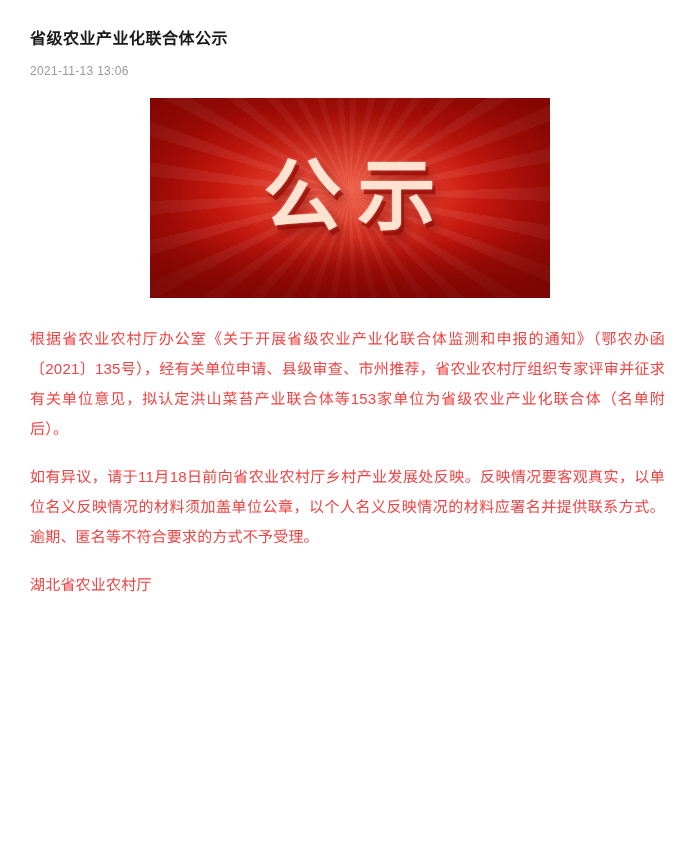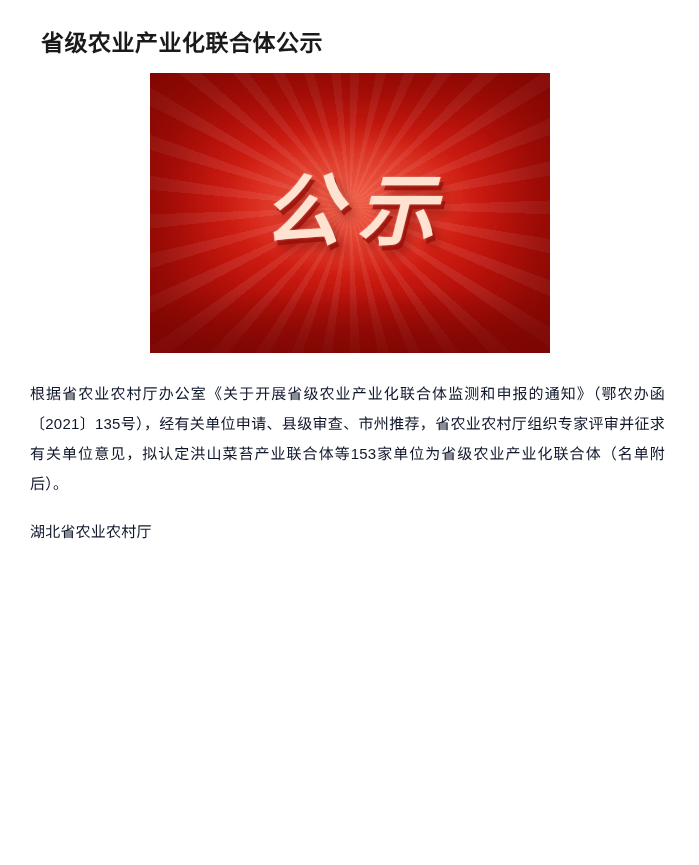--- a/index.html
+++ b/index.html
@@ -14,48 +14,47 @@
     font-family: "Liberation Sans", "DejaVu Sans", sans-serif;
     color: #333333;
     -webkit-font-smoothing: antialiased;
   }
   .page {
     width: 699px;
     box-sizing: border-box;
     padding: 28px 30px 24px 30px;
   }
   .article-title {
-    font-size: 23px;
+    font-size: 16px;
     line-height: 1.35;
     font-weight: bold;
     color: #1a1a1a;
-    margin: 0 0 14px 11px;
+    margin: 0 0 14px 0;
     letter-spacing: 0.5px;
   }
   .article-meta {
     font-size: 12px;
     color: #999999;
     margin: 0 0 20px 0;
     letter-spacing: 0.3px;
   }
   .figure-wrap {
     text-align: center;
     margin: 0 0 26px 0;
   }
   .banner {
     position: relative;
     display: inline-block;
     width: 400px;
-    height: 280px;
+    height: 200px;
     overflow: hidden;
     background: #c2150d;
     background-image:
       radial-gradient(ellipse 70% 62% at 50% 46%, #e8342a 0%, #d31d13 38%, #b5110a 70%, #930a06 100%);
     vertical-align: middle;
-    font-style: italic;
   }
   .banner .rays {
     position: absolute;
     inset: 0;
     background:
       repeating-conic-gradient(from 0deg at 50% 48%,
         rgba(255,255,255,0.085) 0deg 4deg,
         rgba(255,255,255,0.0) 4deg 11deg);
     mix-blend-mode: screen;
   }
@@ -95,52 +94,54 @@
     text-indent: 16px;
     color: #ffe2cf;
     text-shadow:
       0 0 2px rgba(255,255,255,0.55),
       3px 5px 0 rgba(150,12,6,0.75),
       6px 9px 12px rgba(110,5,2,0.55);
   }
   p.body-text {
     font-size: 15px;
     line-height: 2.0;
-    color: #0f172a;
+    color: #ef4444;
     margin: 0 4px 18px 0;
     text-align: justify;
     text-justify: inter-ideograph;
     letter-spacing: 0.2px;
   }
   p.sign {
     margin-bottom: 16px;
   }
   p.date-line {
     margin-bottom: 6px;
   }
 </style>
 </head>
 <body>
 
 <div class="page">
 
   <h1 class="article-title">省级农业产业化联合体公示</h1>
 
+  <div class="article-meta">2021-11-13 13:06</div>
 
   <div class="figure-wrap">
     <div class="banner">
       <div class="rays"></div>
       <div class="glow"></div>
       <div class="vignette"></div>
       <div class="bottom-shade"></div>
       <div class="banner-text">公示</div>
     </div>
   </div>
 
   <p class="body-text">根据省农业农村厅办公室《关于开展省级农业产业化联合体监测和申报的通知》（鄂农办函〔2021〕135号），经有关单位申请、县级审查、市州推荐，省农业农村厅组织专家评审并征求有关单位意见，拟认定洪山菜苔产业联合体等153家单位为省级农业产业化联合体（名单附后）。</p>
 
+  <p class="body-text">如有异议，请于11月18日前向省农业农村厅乡村产业发展处反映。反映情况要客观真实，以单位名义反映情况的材料须加盖单位公章，以个人名义反映情况的材料应署名并提供联系方式。逾期、匿名等不符合要求的方式不予受理。</p>
 
 
 
   <p class="body-text sign">湖北省农业农村厅</p>
 
 
 </div>
 
 </body></html>

